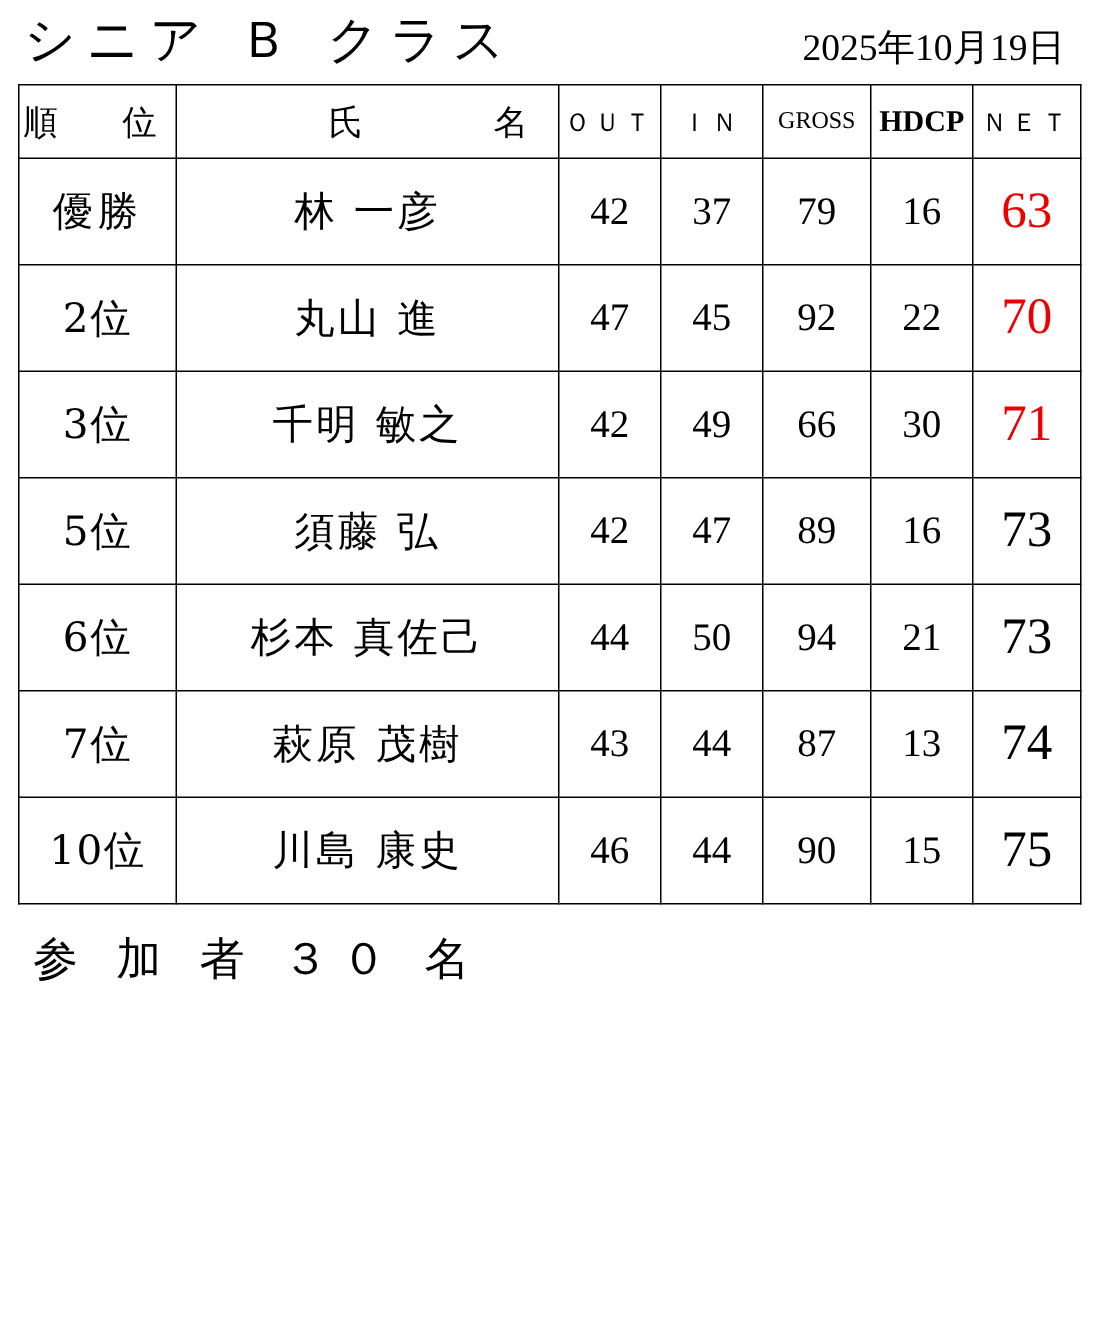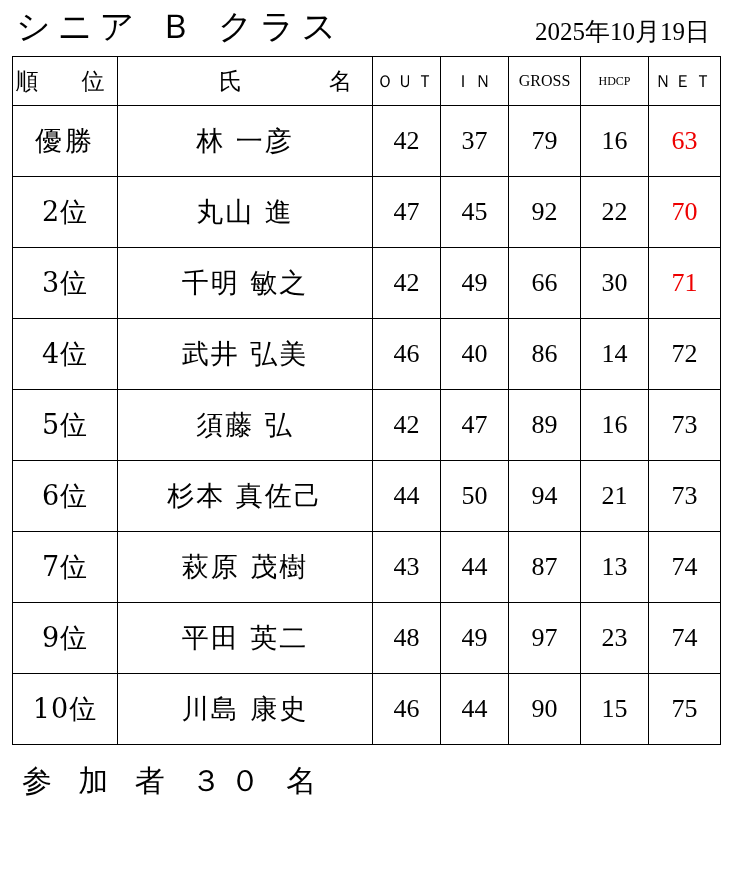--- a/index.html
+++ b/index.html
@@ -93,23 +93,24 @@
     font-size: 17px;
     letter-spacing: 3px;
     font-family: "Liberation Serif", "DejaVu Serif", serif;
   }
   .th-gross {
     font-size: 16px;
     letter-spacing: 0px;
     font-family: "Liberation Serif", "DejaVu Serif", serif;
   }
   .th-hdcp {
-    font-size: 12px;
+    font-size: 20px;
     letter-spacing: 0px;
     font-family: "Liberation Serif", "DejaVu Serif", serif;
+    font-weight: bold;
   }
 
   tbody td {
     height: 70px;
   }
   .td-rank {
     font-size: 27px;
     font-family: "DejaVu Serif", "Liberation Serif", serif;
     letter-spacing: 1px;
   }
@@ -121,31 +122,31 @@
     text-align: left;
     padding-left: 36px;
     font-family: "DejaVu Serif", "Liberation Serif", serif;
     letter-spacing: 2px;
   }
   .td-num {
     font-size: 26px;
     font-family: "Liberation Serif", "DejaVu Serif", serif;
   }
   .td-net {
-    font-size: 26px;
+    font-size: 34px;
     font-family: "Liberation Serif", "DejaVu Serif", serif;
   }
   .net-hl { color: #ee0000; }
 
   
   .footer {
     padding: 16px 0 0 22px;
     font-size: 30px;
     letter-spacing: 9px;
-    font-family: Liberation Sans, sans-serif;
+    font-family: Liberation Serif, serif;
     white-space: nowrap;
   }
 </style>
 </head>
 <body>
 
 <div class="page">
 
   <div class="header">
     <div class="title">シニア Ｂ クラス</div>
@@ -199,29 +200,20 @@
           <tr>
             <td class="td-rank">3位</td>
             <td class="td-name">千明  敏之</td>
             <td class="td-num">42</td>
             <td class="td-num">49</td>
             <td class="td-num">66</td>
             <td class="td-num">30</td>
             <td class="td-net net-hl">71</td>
           </tr>
           <tr>
-            <td class="td-rank">4位</td>
-            <td class="td-name">武井  弘美</td>
-            <td class="td-num">46</td>
-            <td class="td-num">40</td>
-            <td class="td-num">86</td>
-            <td class="td-num">14</td>
-            <td class="td-net">72</td>
-          </tr>
-          <tr>
             <td class="td-rank">5位</td>
             <td class="td-name">須藤  弘</td>
             <td class="td-num">42</td>
             <td class="td-num">47</td>
             <td class="td-num">89</td>
             <td class="td-num">16</td>
             <td class="td-net">73</td>
           </tr>
           <tr>
             <td class="td-rank">6位</td>
@@ -235,29 +227,20 @@
           <tr>
             <td class="td-rank">7位</td>
             <td class="td-name">萩原  茂樹</td>
             <td class="td-num">43</td>
             <td class="td-num">44</td>
             <td class="td-num">87</td>
             <td class="td-num">13</td>
             <td class="td-net">74</td>
           </tr>
           <tr>
-            <td class="td-rank">9位</td>
-            <td class="td-name">平田  英二</td>
-            <td class="td-num">48</td>
-            <td class="td-num">49</td>
-            <td class="td-num">97</td>
-            <td class="td-num">23</td>
-            <td class="td-net">74</td>
-          </tr>
-          <tr>
             <td class="td-rank">10位</td>
             <td class="td-name">川島  康史</td>
             <td class="td-num">46</td>
             <td class="td-num">44</td>
             <td class="td-num">90</td>
             <td class="td-num">15</td>
             <td class="td-net">75</td>
           </tr>
         </tbody>
     </table>

